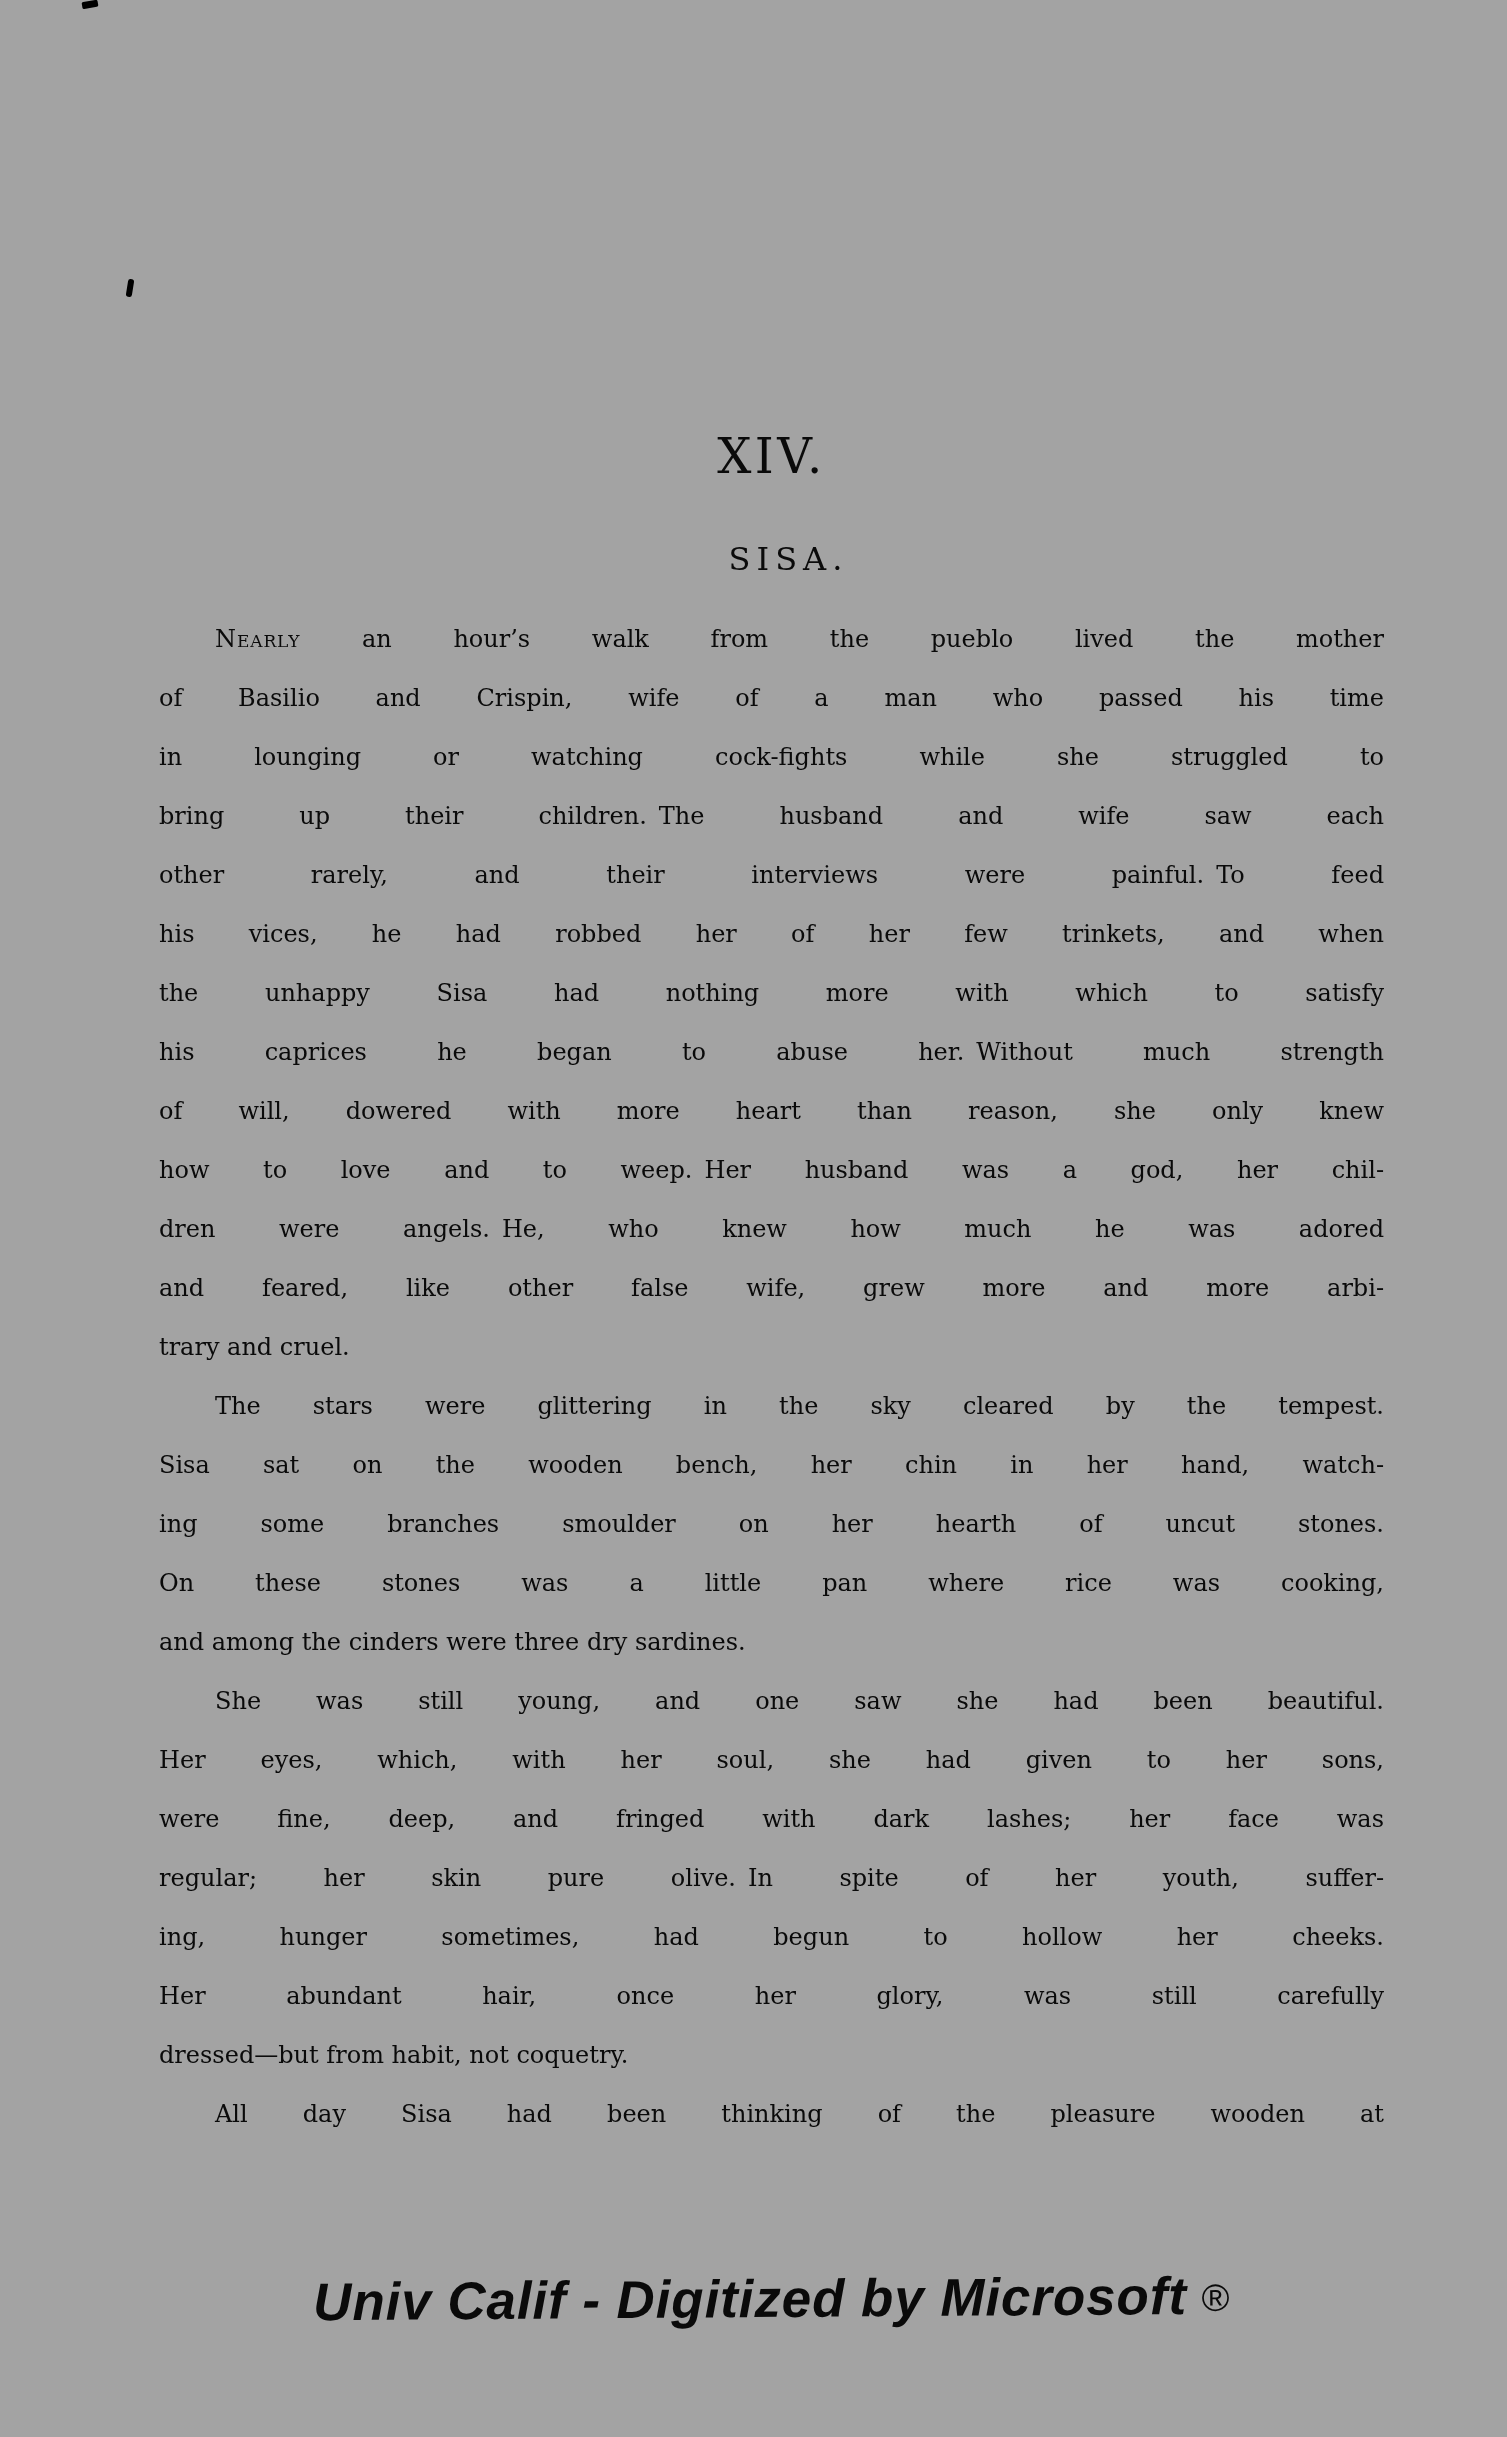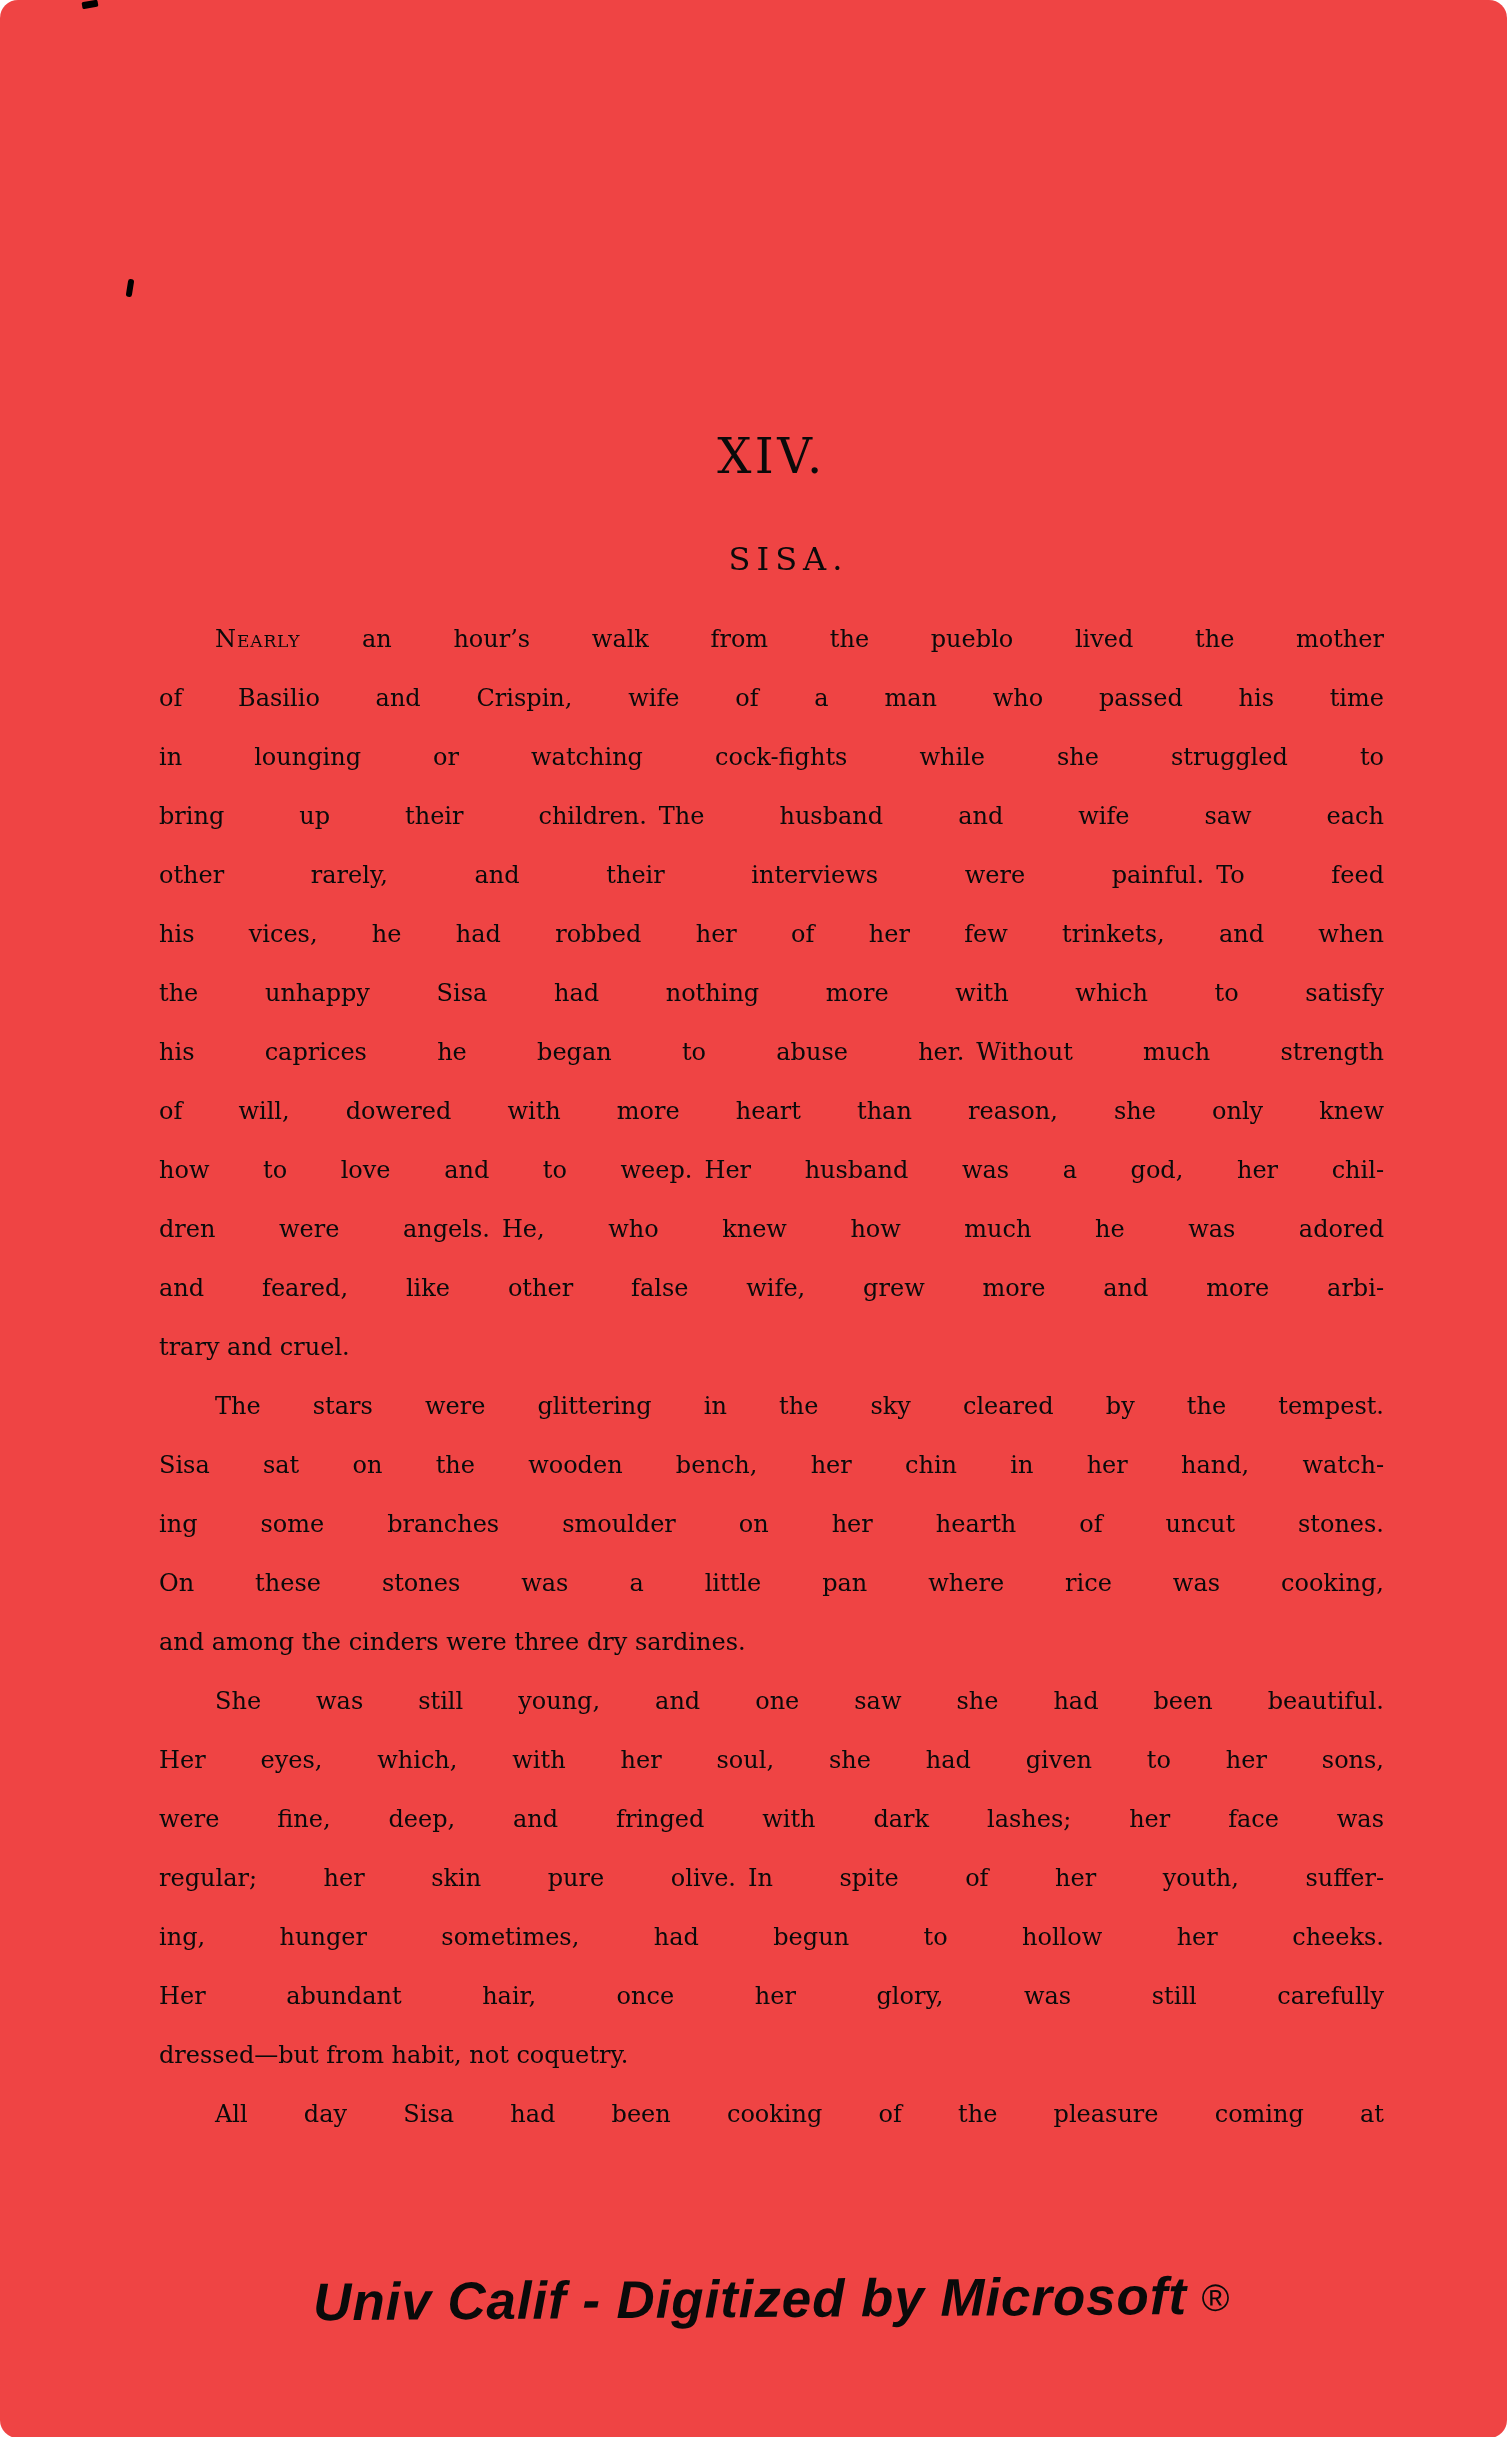--- a/index.html
+++ b/index.html
@@ -1,25 +1,24 @@
 <!DOCTYPE html>
 <html style="font-size:14px"><head>
 <meta charset="utf-8">
 <style>
   * { margin:0; padding:0; box-sizing:border-box; }
   html, body { background:#ffffff; }
   .page {
     position:relative;
     width:1507px; height:2438px;
-    background:#ef4444;
+    background:#a3a3a3;
     color:#0a0a0a;
     font-family:"DejaVu Serif", serif;
     overflow:hidden;
     margin:0 auto;
-    border-radius:18px;
   }
   .chapter-number {
     position:absolute; top:432px; left:159px; width:1225px;
     text-align:center; font-size:48px; line-height:1;
     letter-spacing:3.5px; font-weight:500;
   }
   .chapter-title {
     position:absolute; top:543px; left:176px; width:1225px;
     text-align:center; font-size:32px; line-height:1;
     letter-spacing:6px; font-weight:500;
@@ -85,21 +84,21 @@
     <div class="line">ing some branches smoulder on her hearth of uncut stones.</div>
     <div class="line">On these stones was a little pan where rice was cooking,</div>
     <div class="line left">and among the cinders were three dry sardines.</div>
     <div class="line indent">She was still young, and one saw she had been beautiful.</div>
     <div class="line">Her eyes, which, with her soul, she had given to her sons,</div>
     <div class="line">were fine, deep, and fringed with dark lashes; her face was</div>
     <div class="line">regular; her skin pure olive. In spite of her youth, suffer-</div>
     <div class="line">ing, hunger sometimes, had begun to hollow her cheeks.</div>
     <div class="line">Her abundant hair, once her glory, was still carefully</div>
     <div class="line left">dressed—but from habit, not coquetry.</div>
-    <div class="line indent">All day Sisa had been cooking of the pleasure coming at</div>
+    <div class="line indent">All day Sisa had been thinking of the pleasure wooden at</div>
   </div>
 
   <div class="footer">
     <span>Univ Calif - Digitized by Microsoft</span><span class="reg-mark">®</span>
   </div>
 
 </div>
 
 
 </body></html>

